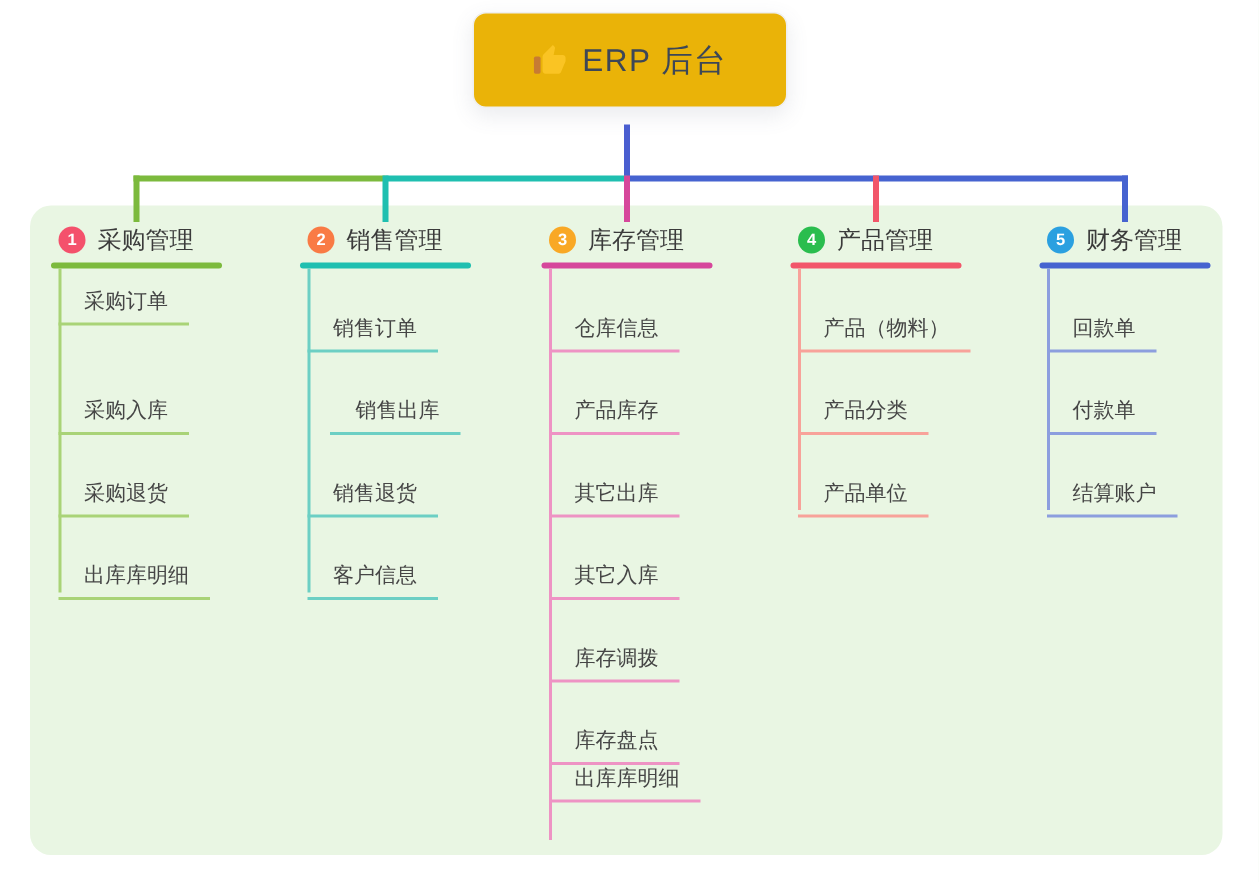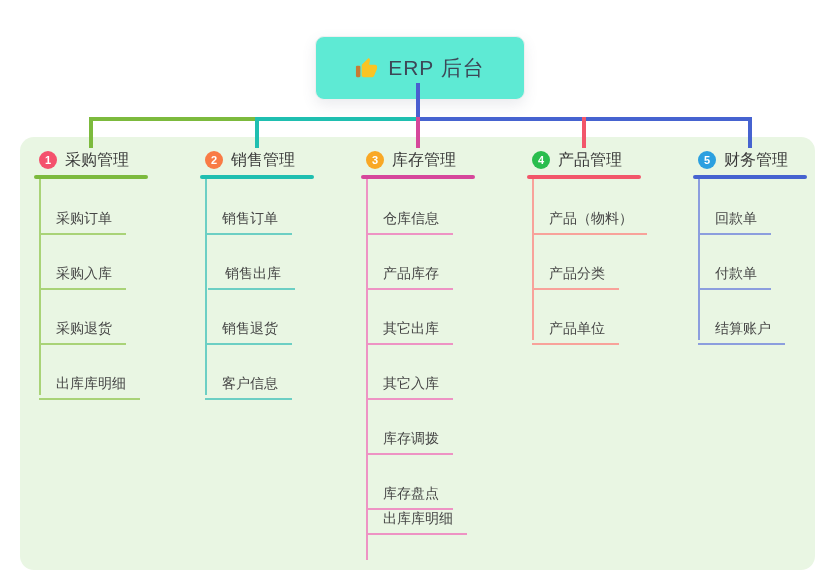--- a/index.html
+++ b/index.html
@@ -5,22 +5,22 @@
   html,body{margin:0;padding:0;background:#fff;}
   #stage{
     position:relative;width:839px;height:588px;background:#ffffff;overflow:hidden;
     font-family:"Liberation Sans","DejaVu Sans",sans-serif;
   }
   .panel{
     position:absolute;left:20px;top:137px;width:795px;height:433px;
     border-radius:14px;background:#E9F6E3;
   }
   .root-card{
-    position:absolute;left:315px;top:36px;width:208px;height:62px;
-    background:#5eead4;border:1px solid #efefef;border-radius:9px;
+    position:absolute;left:315px;top:8px;width:208px;height:62px;
+    background:#eab308;border:1px solid #efefef;border-radius:9px;
     box-shadow:0 5px 14px rgba(90,100,120,0.12);
     display:flex;align-items:center;justify-content:center;gap:10px;
     font-size:21px;font-weight:500;color:#3D4757;letter-spacing:1px;
   }
   .hline,.vline{position:absolute;}
   .branch-header{
     position:absolute;height:26px;display:flex;align-items:center;gap:8px;
     padding-left:5px;font-size:16px;color:#3B3B3B;white-space:nowrap;cursor:default;
   }
   .badge{
@@ -53,21 +53,21 @@
     <div class="hline" style="left: 89px; top: 117px; width: 168px; height: 4px; background: rgb(124, 186, 61);"></div>
     <div class="hline" style="left: 257px; top: 117px; width: 161px; height: 4px; background: rgb(31, 191, 176);"></div>
     <div class="hline" style="left: 418px; top: 117px; width: 334px; height: 4px; background: rgb(70, 99, 208);"></div>
     <div class="vline" style="left: 89px; top: 117px; width: 4px; height: 31px; background: rgb(124, 186, 61);"></div>
     <div class="branch-header" style="left: 34px; top: 147px;">
       <span class="badge" style="background: rgb(244, 81, 108);">1</span>
       <span>采购管理</span>
     </div>
     <div class="branch-underline" style="left: 34px; top: 175px; width: 114px; background: rgb(124, 186, 61);"></div>
     <div class="connector" style="left: 39px; top: 179px; height: 216px; background: rgb(169, 211, 119);"></div>
-    <div class="child-item" style="left: 39px; top: 202px; border-bottom-color: rgb(169, 211, 119);">
+    <div class="child-item" style="left: 39px; top: 184px; border-bottom-color: rgb(169, 211, 119);">
       <span>采购订单</span>
     </div>
     <div class="child-item" style="left: 39px; top: 257px; border-bottom-color: rgb(169, 211, 119);">
       <span>采购入库</span>
     </div>
     <div class="child-item" style="left: 39px; top: 312px; border-bottom-color: rgb(169, 211, 119);">
       <span>采购退货</span>
     </div>
     <div class="child-item" style="left: 39px; top: 367px; border-bottom-color: rgb(169, 211, 119);">
       <span>出库库明细</span>
@@ -75,21 +75,21 @@
     <div class="vline" style="left: 255px; top: 117px; width: 4px; height: 31px; background: rgb(31, 191, 176);"></div>
     <div class="branch-header" style="left: 200px; top: 147px;">
       <span class="badge" style="background: rgb(249, 123, 69);">2</span>
       <span>销售管理</span>
     </div>
     <div class="branch-underline" style="left: 200px; top: 175px; width: 114px; background: rgb(31, 191, 176);"></div>
     <div class="connector" style="left: 205px; top: 179px; height: 216px; background: rgb(108, 207, 196);"></div>
     <div class="child-item" style="left: 205px; top: 202px; border-bottom-color: rgb(108, 207, 196);">
       <span>销售订单</span>
     </div>
-    <div class="child-item" style="left: 208px; top: 257px; border-bottom-color: rgb(108, 207, 196);">
+    <div class="child-item" style="left: 220px; top: 257px; border-bottom-color: rgb(108, 207, 196);">
       <span>销售出库</span>
     </div>
     <div class="child-item" style="left: 205px; top: 312px; border-bottom-color: rgb(108, 207, 196);">
       <span>销售退货</span>
     </div>
     <div class="child-item" style="left: 205px; top: 367px; border-bottom-color: rgb(108, 207, 196);">
       <span>客户信息</span>
     </div>
     <div class="vline" style="left: 416px; top: 117px; width: 4px; height: 31px; background: rgb(214, 71, 155);"></div>
     <div class="branch-header" style="left: 361px; top: 147px;">

